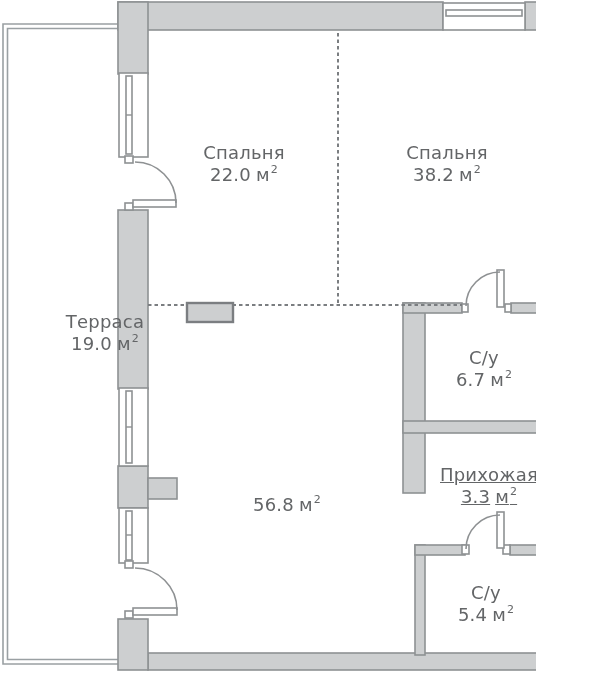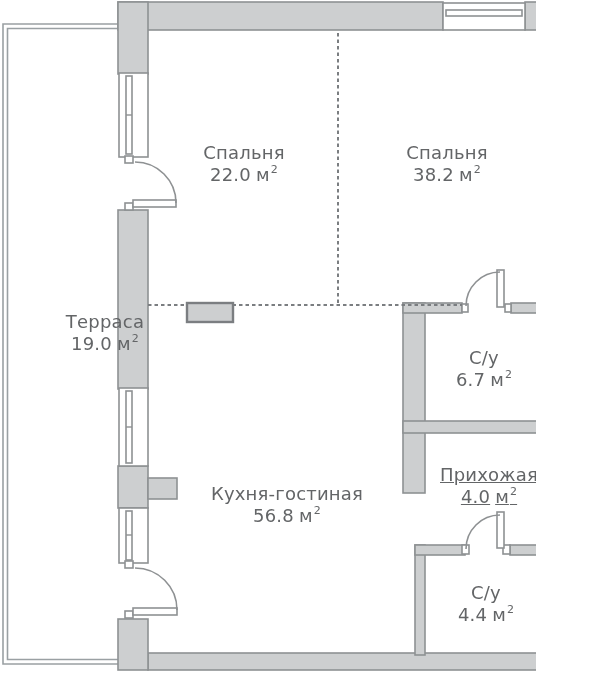--- a/index.html
+++ b/index.html
@@ -151,32 +151,31 @@
     <div class="room-name">Спальня</div>
     <div class="room-area"><span>38.2</span><span class="u">м</span><sup>2</sup></div>
   </div>
 
   <div class="room-label" id="lbl-terrace">
     <div class="room-name">Терраса</div>
     <div class="room-area"><span>19.0</span><span class="u">м</span><sup>2</sup></div>
   </div>
 
   <div class="room-label" id="lbl-kitchen">
-    <div class="room-name">Кухня-гостиная</div>
     <div class="room-area"><span>56.8</span><span class="u">м</span><sup>2</sup></div>
   </div>
 
   <div class="room-label" id="lbl-bathroom-1">
     <div class="room-name">С/у</div>
     <div class="room-area"><span>6.7</span><span class="u">м</span><sup>2</sup></div>
   </div>
 
   <div class="room-label" id="lbl-hallway">
     <div class="room-name">Прихожая</div>
-    <div class="room-area"><span>4.0</span><span class="u">м</span><sup>2</sup></div>
+    <div class="room-area"><span>3.3</span><span class="u">м</span><sup>2</sup></div>
   </div>
 
   <div class="room-label" id="lbl-bathroom-2">
     <div class="room-name">С/у</div>
-    <div class="room-area"><span>4.4</span><span class="u">м</span><sup>2</sup></div>
+    <div class="room-area"><span>5.4</span><span class="u">м</span><sup>2</sup></div>
   </div>
 
 </div>
 
 </body></html>

